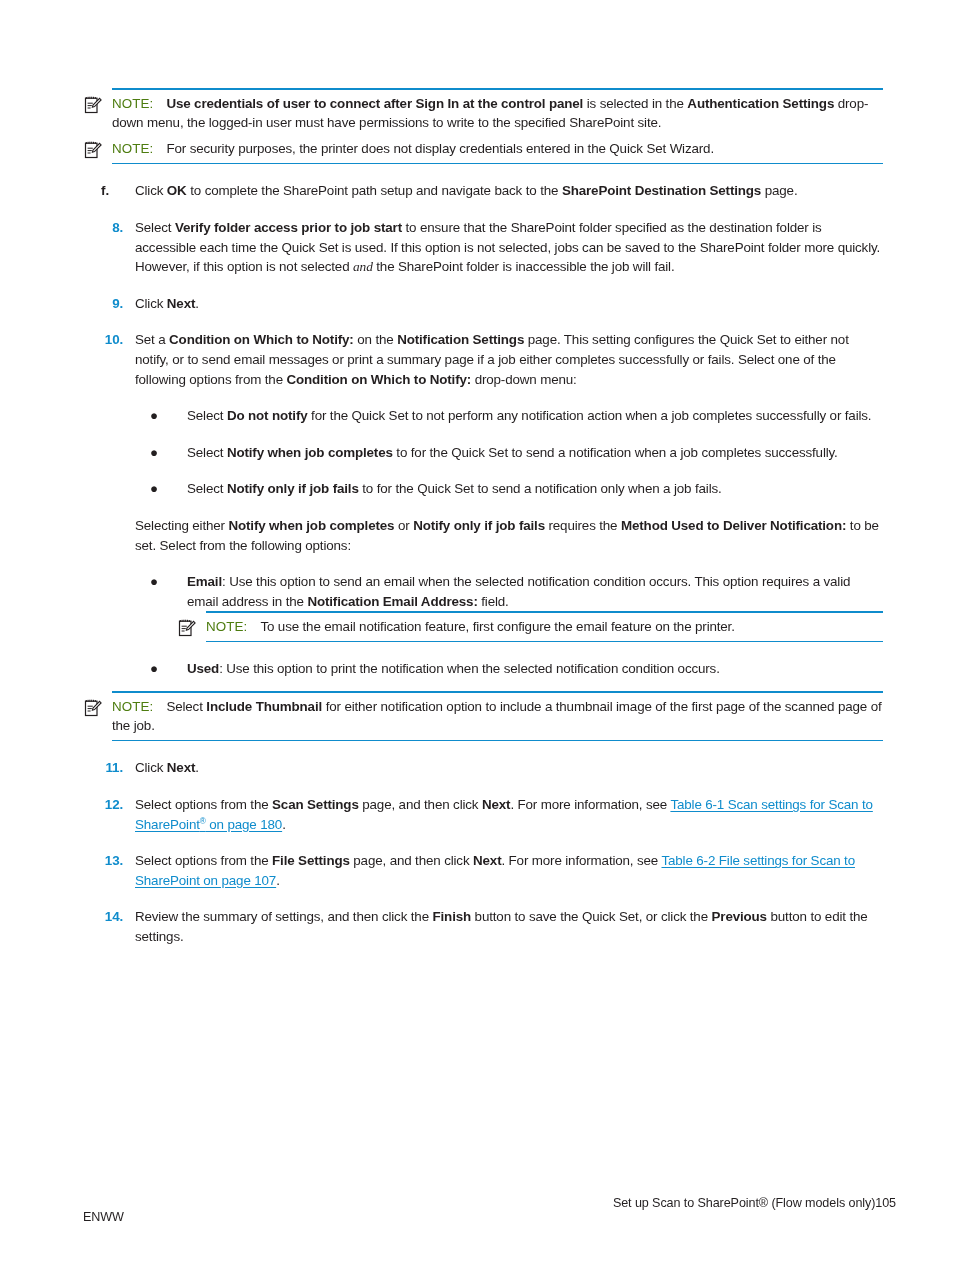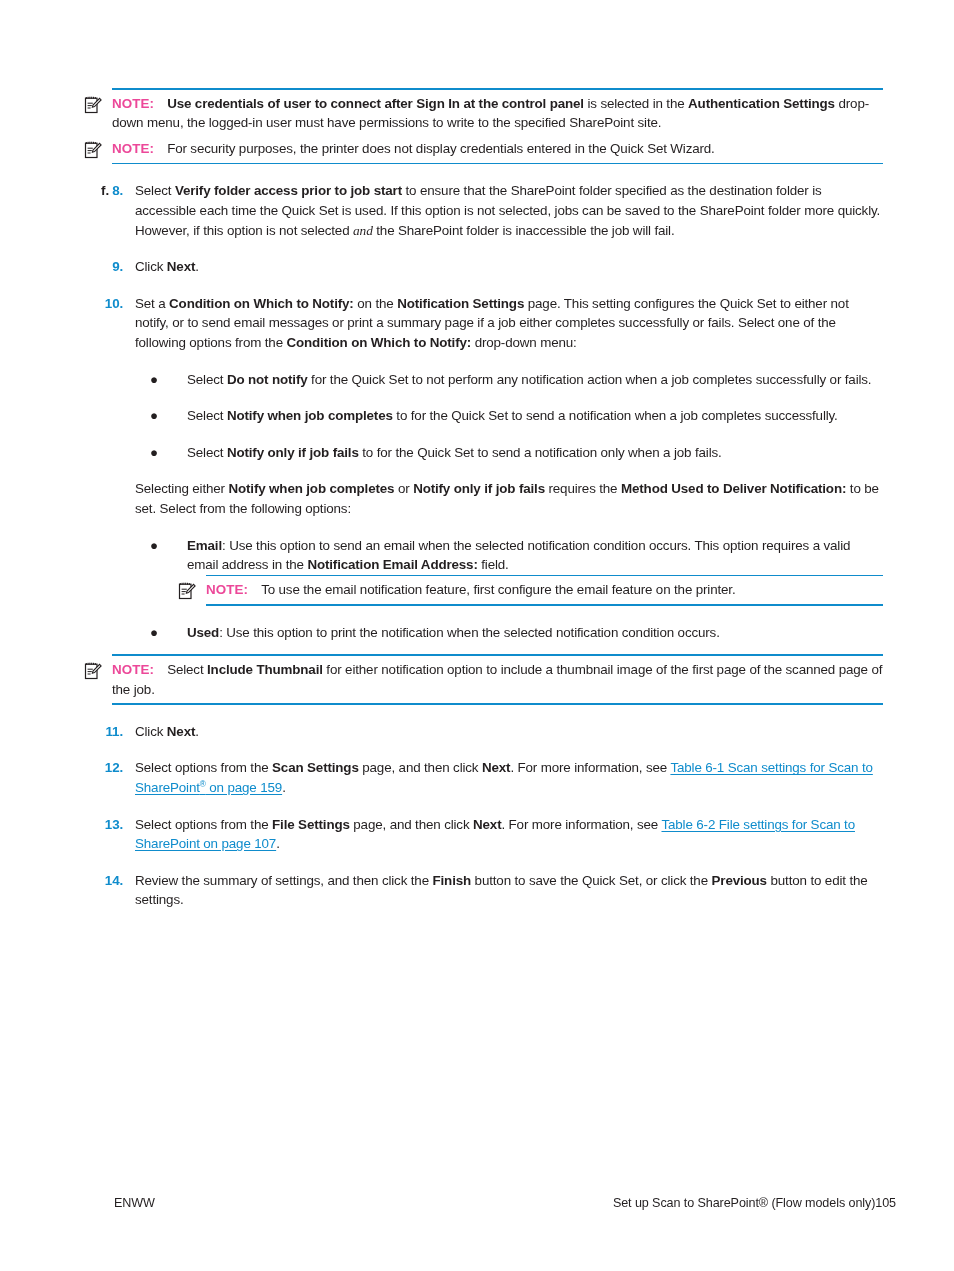--- a/index.html
+++ b/index.html
@@ -65,22 +65,22 @@
     width: 20px;
     height: 20px;
   }
   .note-text {
     margin-left: 29px;
     font-size: 13.4px;
     line-height: 19.6px;
     letter-spacing: -0.15px;
   }
   .note-label {
-    color: #ec4899;
-    font-weight: bold;
+    color: #4d7c0f;
+    font-weight: normal;
     letter-spacing: 0.1px;
   }
   .note-gap { display: inline-block; width: 13px; }
 
   
   .ol-item {
     position: relative;
     padding-left: 52px;
     margin-top: 17px;
   }
@@ -149,22 +149,21 @@
     top: 1193px;
     height: 20px;
     font-size: 12.6px;
     line-height: 20px;
     color: #231f20;
     letter-spacing: -0.1px;
   }
   .footer-left {
     position: absolute;
     left: 0;
-    top: 0;
-    margin-left: 31px;
+    top: 14px;
   }
   .footer-right {
     position: absolute;
     right: 0;
     top: 0;
     white-space: nowrap;
   }
   .footer-page {
     display: inline-block;
   }
@@ -205,20 +204,21 @@
         </span>
         <div class="note-text">
           <span class="note-label">NOTE:</span><span class="note-gap"></span><span>For security purposes, the printer does not display credentials entered in the Quick Set Wizard.</span>
         </div>
       </div>
       <div class="note-rule bottom"></div>
     </div>
 
     <div class="sub-item txt">
       <span class="sub-letter">f.</span>
+      <span><span>Click </span><b>OK</b><span> to complete the SharePoint path setup and navigate back to the </span><b>SharePoint Destination Settings</b><span> page.</span></span>
     </div>
 
     <div class="ol-item txt">
       <span class="ol-num">8.</span>
       <span><span>Select </span><b>Verify folder access prior to job start</b><span> to ensure that the SharePoint folder specified as the destination folder is accessible each time the Quick Set is used. If this option is not selected, jobs can be saved to the SharePoint folder more quickly. However, if this option is not selected </span><i>and</i><span> the SharePoint folder is inaccessible the job will fail.</span></span>
     </div>
 
     <div class="ol-item txt">
       <span class="ol-num">9.</span>
       <span><span>Click </span><b>Next</b><span>.</span></span>
@@ -298,21 +298,21 @@
       <div class="note-rule bottom"></div>
     </div>
 
     <div class="ol-item txt">
       <span class="ol-num">11.</span>
       <span><span>Click </span><b>Next</b><span>.</span></span>
     </div>
 
     <div class="ol-item txt">
       <span class="ol-num">12.</span>
-      <span><span>Select options from the </span><b>Scan Settings</b><span> page, and then click </span><b>Next</b><span>. For more information, see </span><a class="xref" href="#"><span>Table 6-1 Scan settings for Scan to SharePoint</span><sup>®</sup><span> on page 159</span></a><span>.</span></span>
+      <span><span>Select options from the </span><b>Scan Settings</b><span> page, and then click </span><b>Next</b><span>. For more information, see </span><a class="xref" href="#"><span>Table 6-1 Scan settings for Scan to SharePoint</span><sup>®</sup><span> on page 180</span></a><span>.</span></span>
     </div>
 
     <div class="ol-item txt">
       <span class="ol-num">13.</span>
       <span><span>Select options from the </span><b>File Settings</b><span> page, and then click </span><b>Next</b><span>. For more information, see </span><a class="xref" href="#">Table 6-2 File settings for Scan to SharePoint on page 107</a><span>.</span></span>
     </div>
 
     <div class="ol-item txt">
       <span class="ol-num">14.</span>
       <span><span>Review the summary of settings, and then click the </span><b>Finish</b><span> button to save the Quick Set, or click the </span><b>Previous</b><span> button to edit the settings.</span></span>

